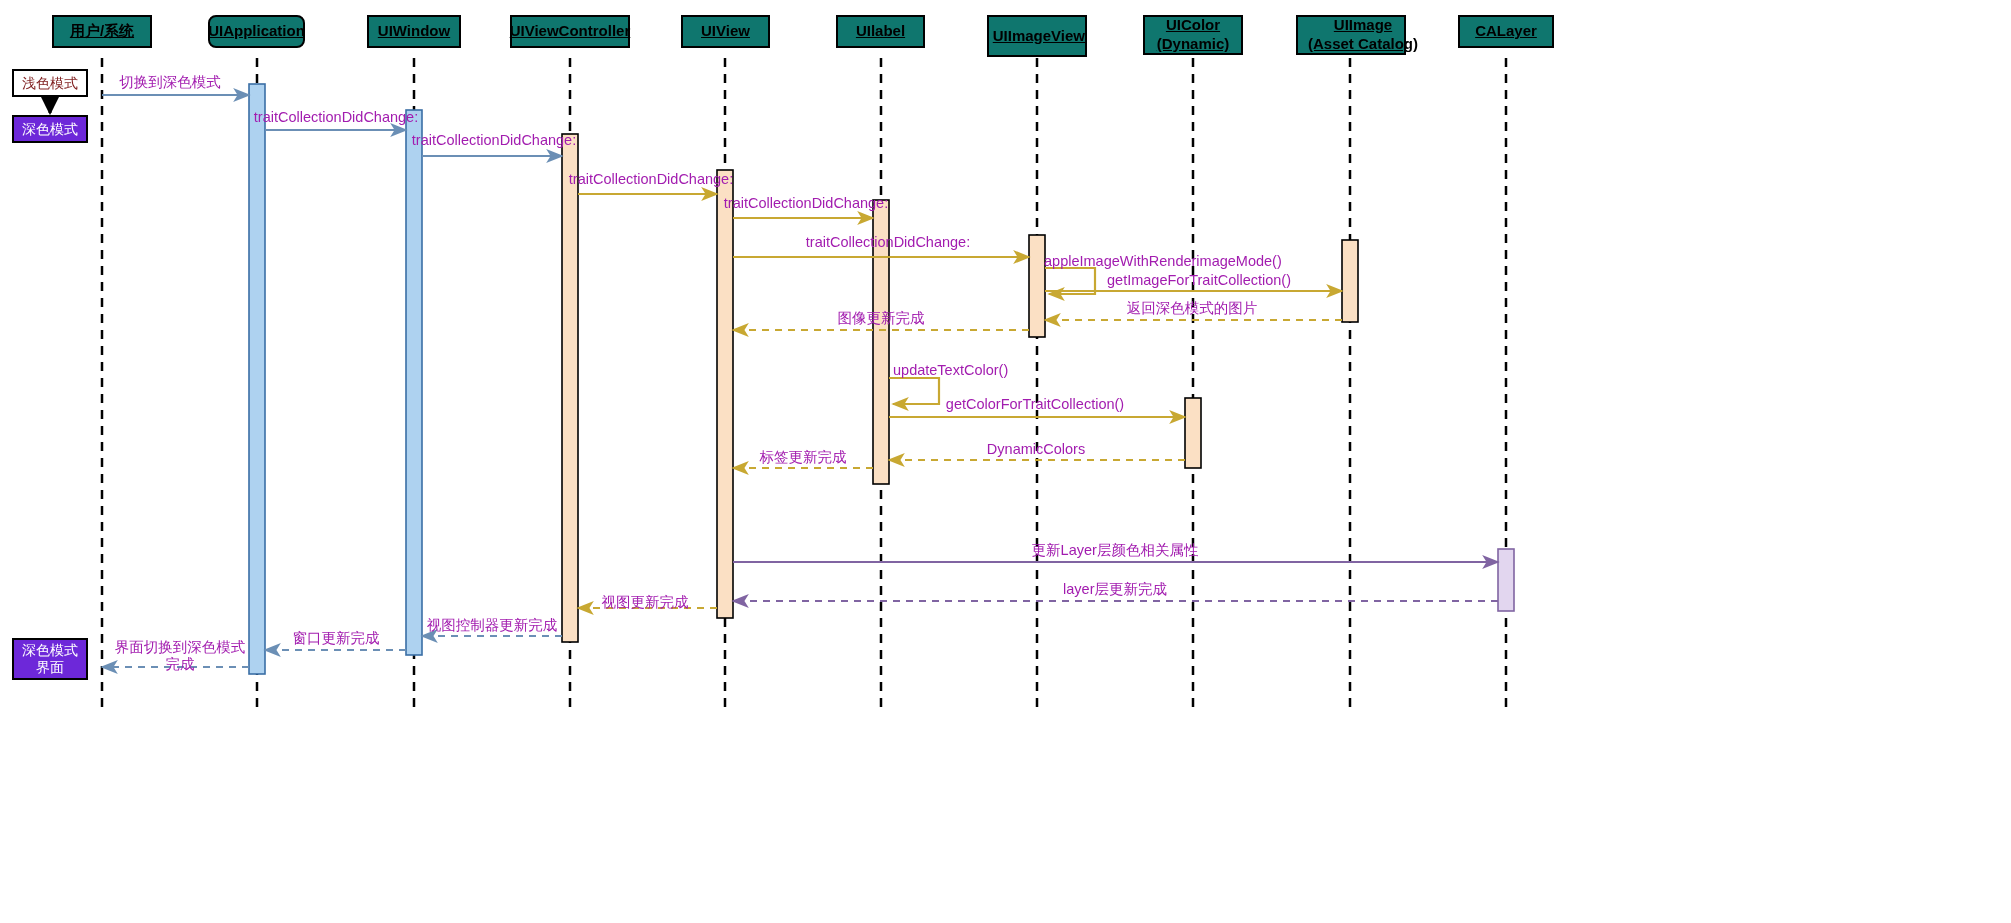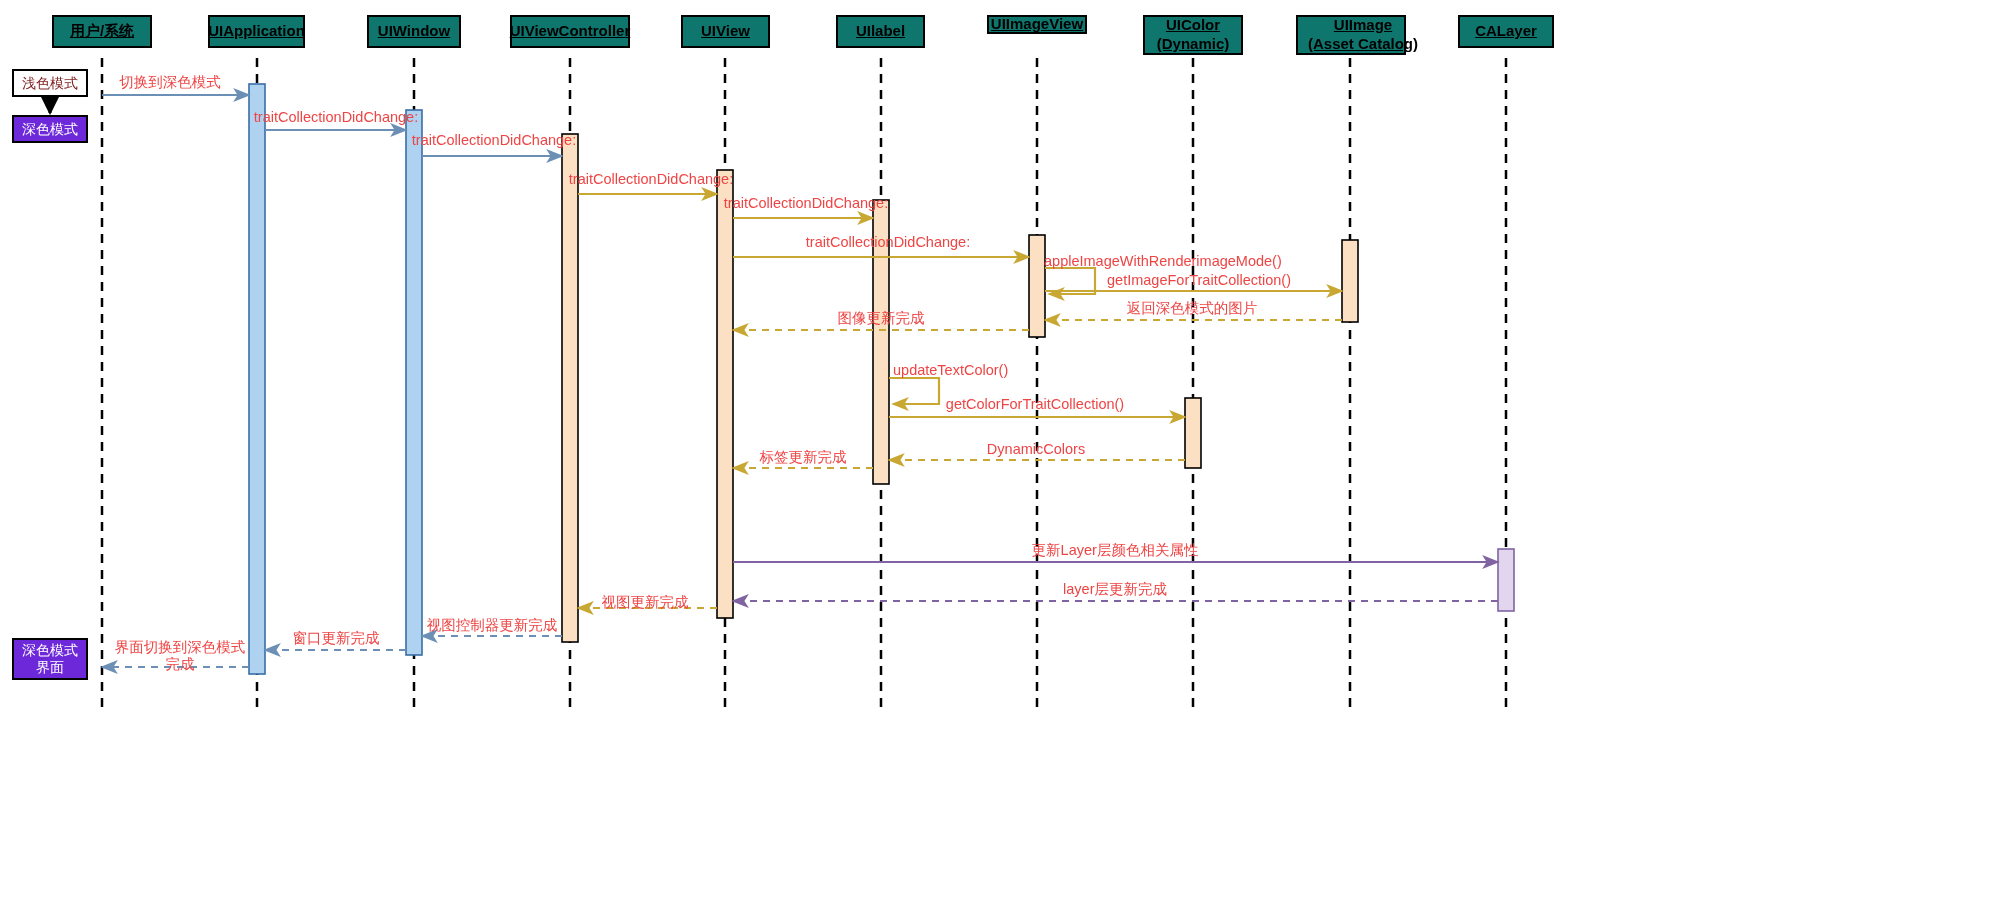--- a/index.html
+++ b/index.html
@@ -60,21 +60,21 @@
     background: #ffffff;
     color: #7f1d1d;
   }
   .note-dark {
     background: #6d28d9;
     color: #ffffff;
   }
   .msg-label {
     position: absolute;
     font-size: 14.5px;
-    color: #ef4444;
+    color: #a21caf;
     white-space: nowrap;
     line-height: 1;
     background: transparent;
   }
   .msg-label.center {
     transform: translateX(-50%);
   }
   .msg-label.left {
     transform: translateX(0);
   }
@@ -150,36 +150,36 @@
 
     <g id="mode-arrow-group">
         <line x1="50" x2="50" y1="97" y2="113" stroke="#000000" stroke-width="3" marker-end="url(#arrow-black)"></line>
       </g>
   </svg>
 
   <div id="actors-layer">
       <div class="actor-box" style="left: 52px; top: 15px; width: 100px; height: 33px;">
         <span class="actor-line-1">用户/系统</span>
       </div>
-      <div class="actor-box" style="left: 208px; top: 15px; width: 97px; height: 33px;">
+      <div class="actor-box" style="left: 208px; top: 15px; width: 97px; height: 33px; border-radius: 8px;">
         <span class="actor-line-1">UIApplication</span>
       </div>
       <div class="actor-box" style="left: 367px; top: 15px; width: 94px; height: 33px;">
         <span class="actor-line-1">UIWindow</span>
       </div>
       <div class="actor-box" style="left: 510px; top: 15px; width: 120px; height: 33px;">
         <span class="actor-line-1">UIViewController</span>
       </div>
       <div class="actor-box" style="left: 681px; top: 15px; width: 89px; height: 33px;">
         <span class="actor-line-1">UIView</span>
       </div>
       <div class="actor-box" style="left: 836px; top: 15px; width: 89px; height: 33px;">
         <span class="actor-line-1">UIlabel</span>
       </div>
-      <div class="actor-box" style="left: 987px; top: 15px; width: 100px; height: 19px;">
+      <div class="actor-box" style="left: 987px; top: 15px; width: 100px; height: 42px; align-items: flex-end;">
         <span class="actor-line-1">UIImageView</span>
       </div>
       <div class="actor-box" style="left: 1143px; top: 15px; width: 100px; height: 40px;">
         <span class="actor-line-1">UIColor</span>
         <span class="actor-line-2">(Dynamic)</span>
       </div>
       <div class="actor-box" style="left: 1296px; top: 15px; width: 110px; height: 40px; padding-left: 24px;">
         <span class="actor-line-1">UIImage</span>
         <span class="actor-line-2">(Asset Catalog)</span>
       </div>

